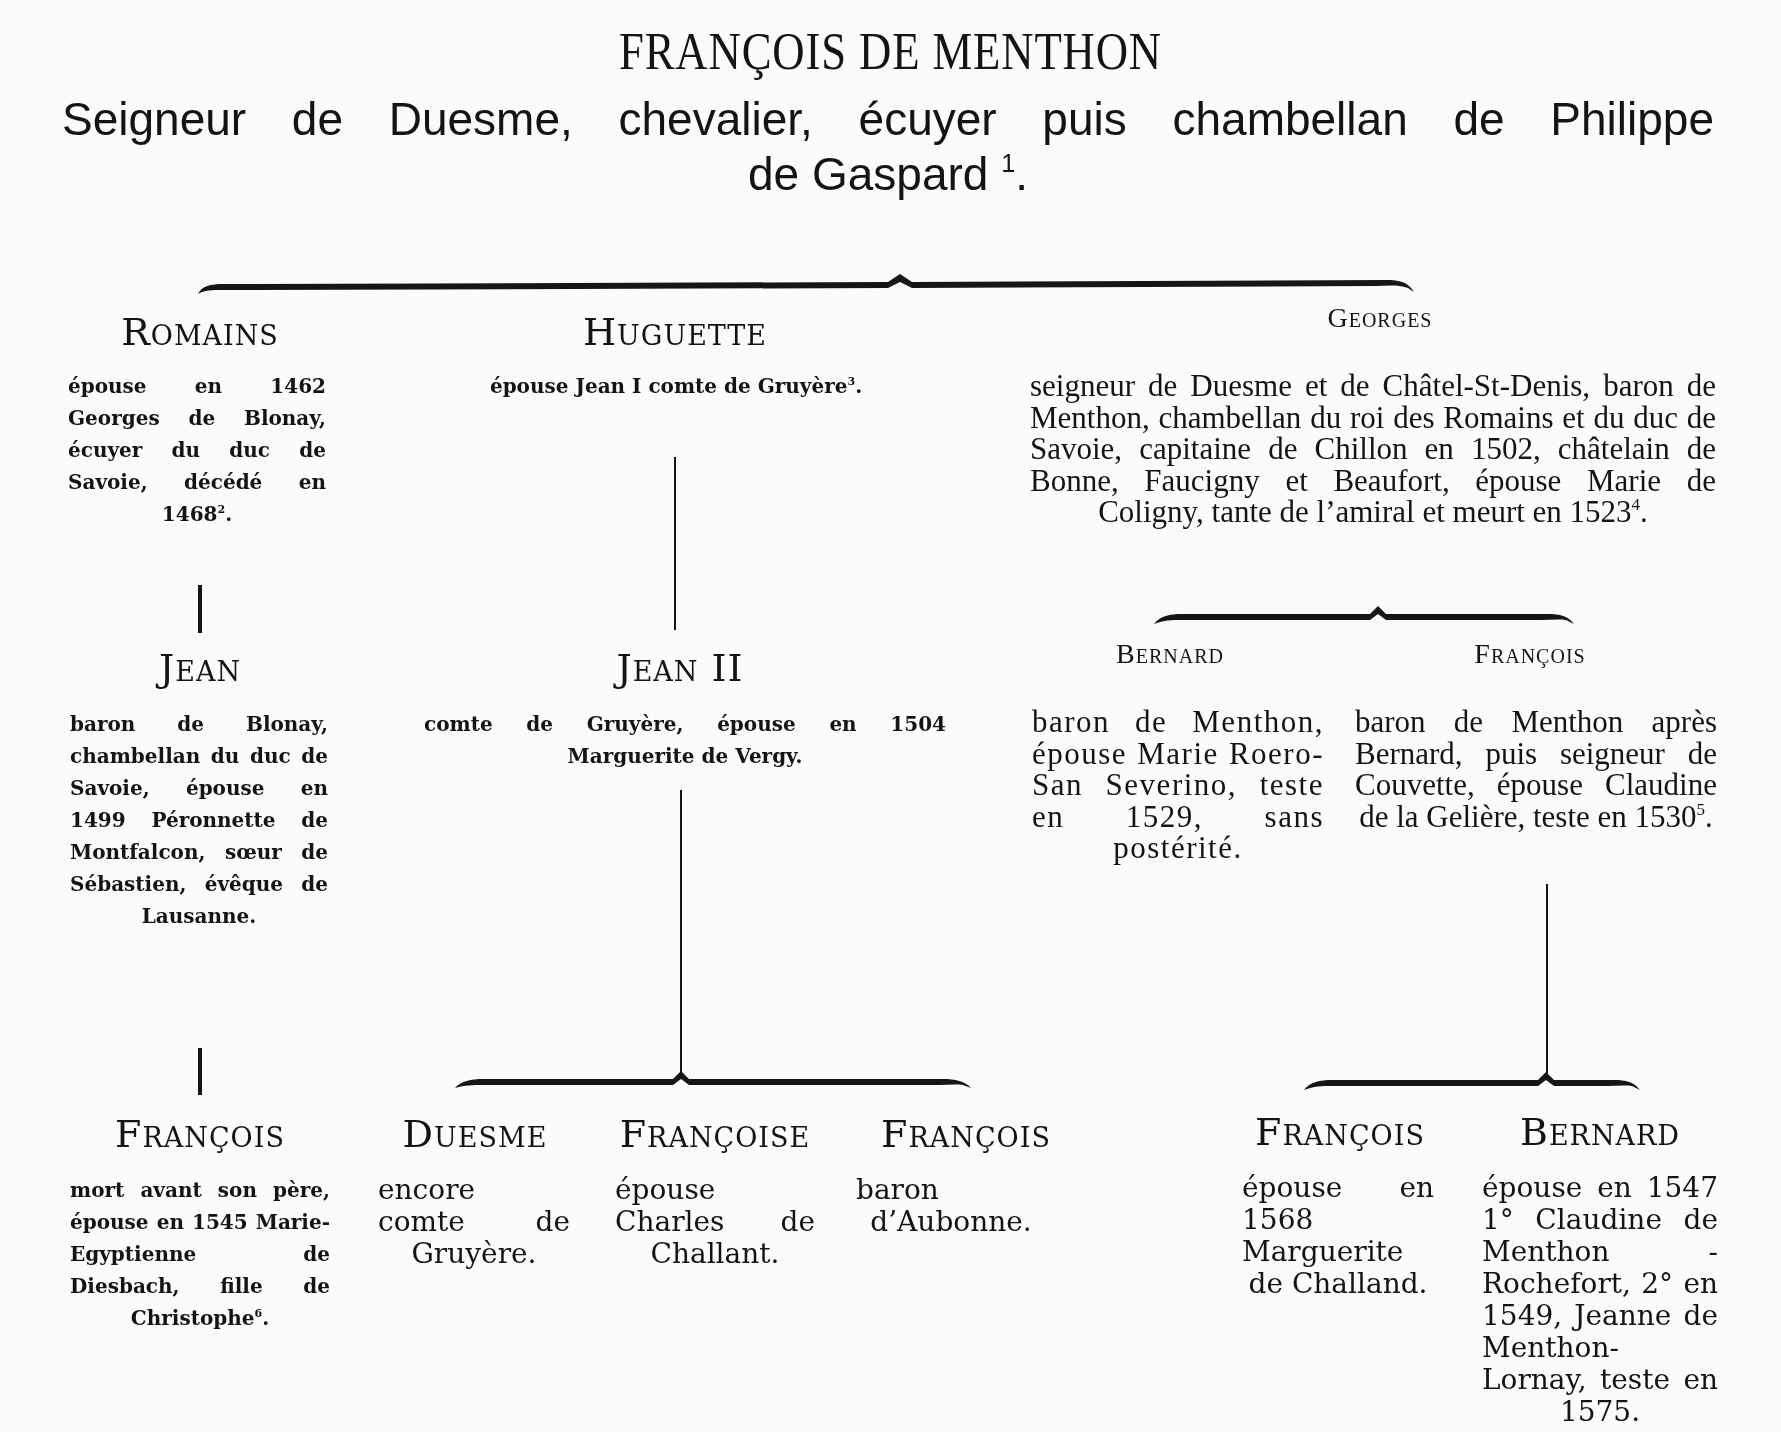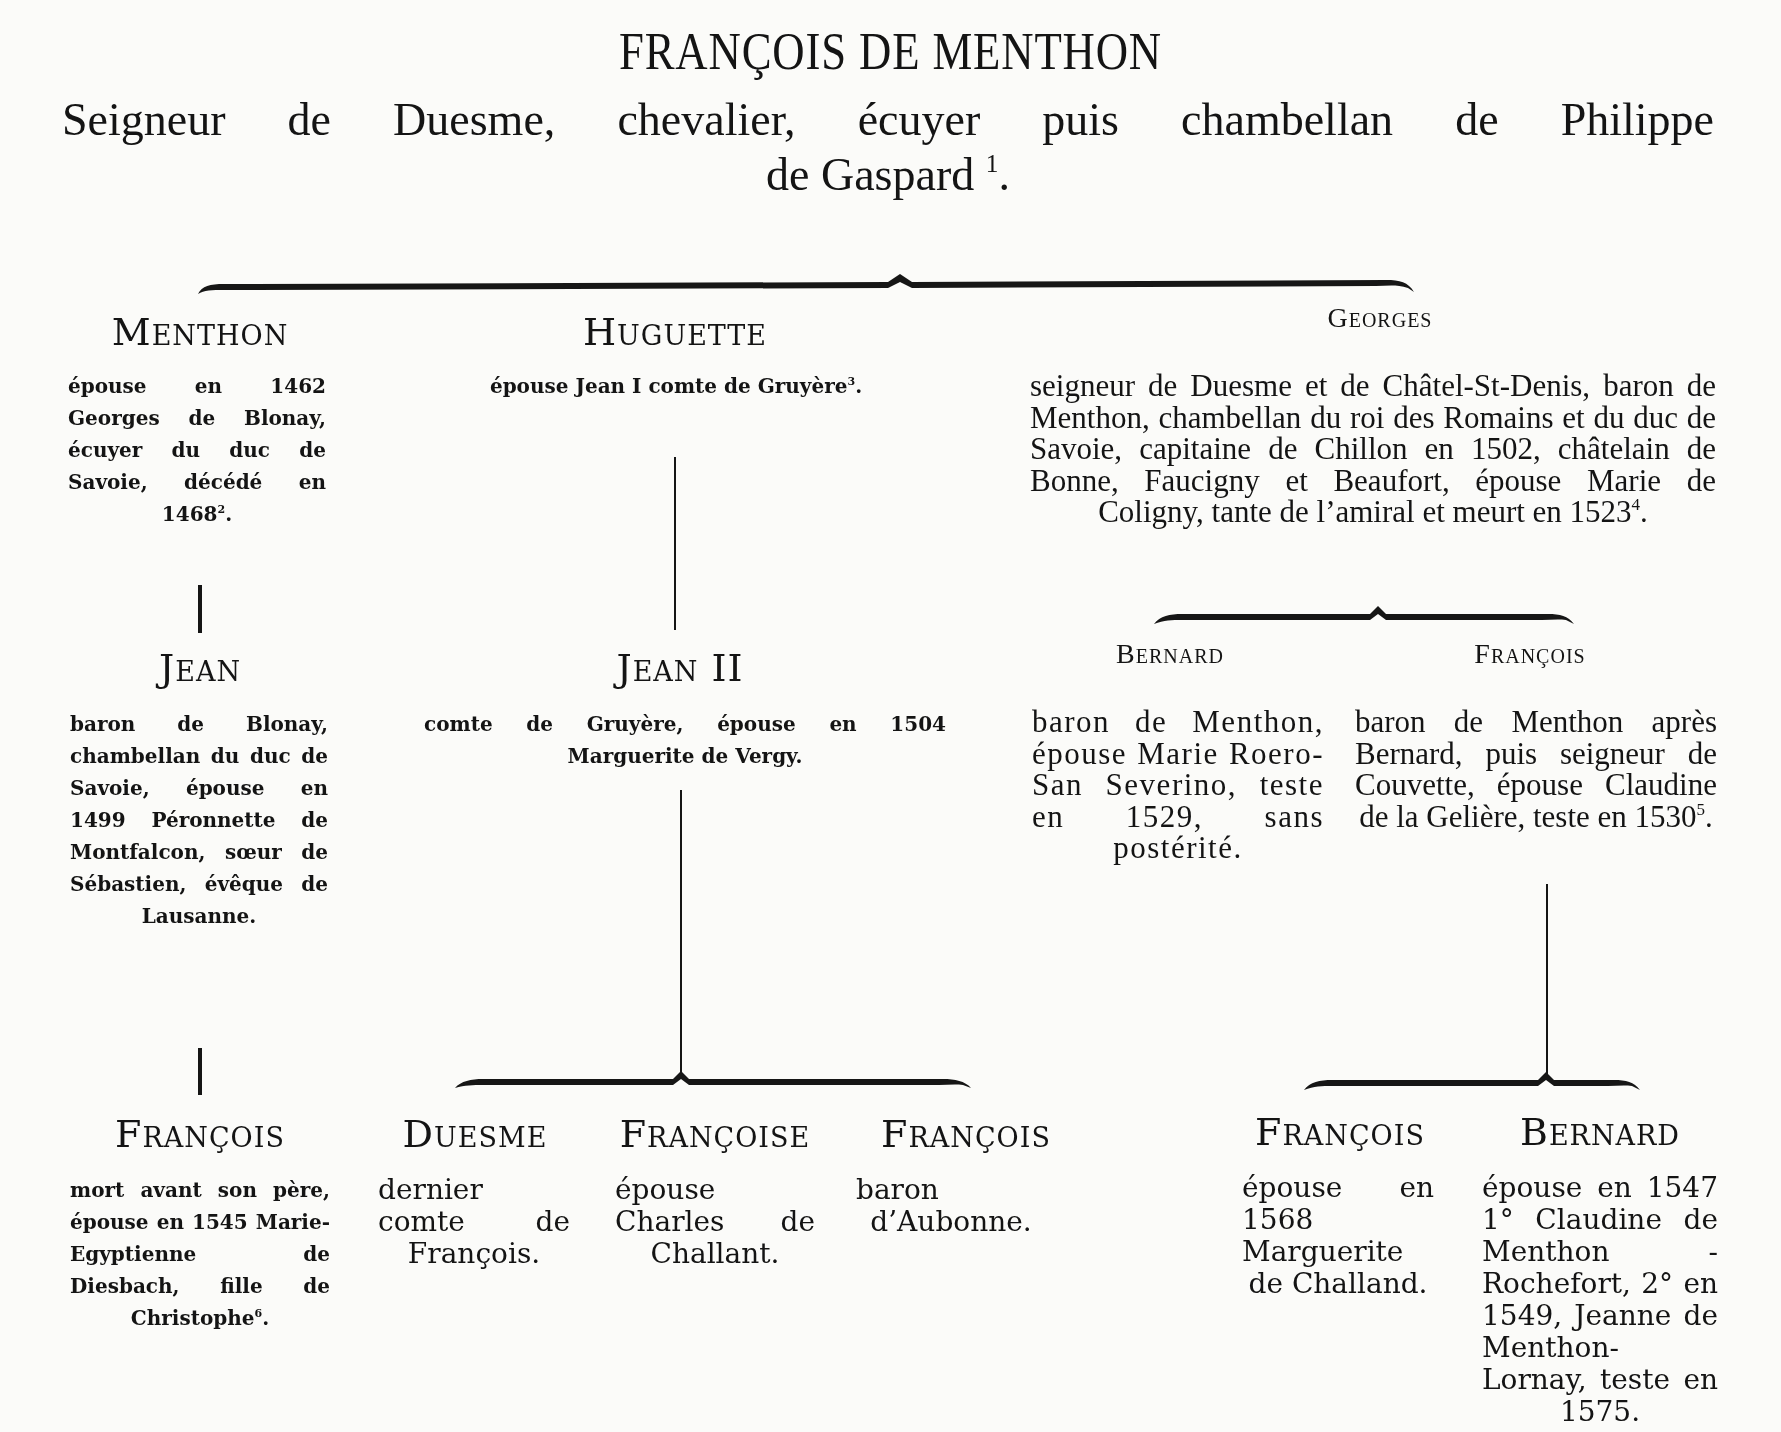--- a/index.html
+++ b/index.html
@@ -9,21 +9,21 @@
     font-family:"DejaVu Serif", serif;
   }
   .abs { position:absolute; }
   .title {
     left:0; width:1781px; top:22px; text-align:center;
     font-family:"Liberation Serif", serif; font-size:52px; letter-spacing:1px;
     transform:scaleX(0.86); transform-origin:center;
   }
   .intro {
     left:62px; width:1652px; top:92px;
-    font-family:Liberation Serif, serif; font-size:46px; line-height:55px;
+    font-family:Liberation Sans, sans-serif; font-size:46px; line-height:55px;
     text-align:justify; text-align-last:center;
   }
   .intro span { display:block; }
   .intro .j { text-align:justify; text-align-last:justify; }
   .name {
     font-family:"DejaVu Serif", serif; font-variant:small-caps;
     text-align:center; white-space:nowrap; font-size:38px; letter-spacing:1px;
   }
   .name.light { font-family:Liberation Serif, serif; font-size:28px; }
   .desc {
@@ -43,21 +43,21 @@
 
 <div class="abs intro">
   <span class="j">Seigneur de Duesme, chevalier, écuyer puis chambellan de Philippe</span>
   <span><span style="display:inline">de Gaspard</span> <sup>1</sup><span style="display:inline">.</span></span>
 </div>
 
 <svg class="brace" style="left:196px; top:268px;" width="1220" height="30" viewBox="0 0 1220 30">
   <path d="M2,26 C6,18 14,16 28,16 L692,14 L704,6 L716,14 L1190,12 C1204,12 1212,14 1218,24 L1212,20 C1200,16 1190,18 1180,18 L716,20 L704,14 L692,20 L28,22 C16,22 8,22 2,26 Z" fill="#161616"></path>
 </svg>
 
-<div class="abs name" style="left:70px; width:260px; top:310px;">Menthon</div>
+<div class="abs name" style="left:70px; width:260px; top:310px;">Romains</div>
 <div class="abs desc" style="left:68px; width:258px; top:370px;"><span>épouse en 1462 Georges de Blonay, écuyer du duc de Savoie, décédé en 1468</span><sup>2</sup>.</div>
 
 <div class="abs name" style="left:480px; width:390px; top:310px;">Huguette</div>
 <div class="abs desc" style="left:478px; width:396px; top:370px;"><span>épouse Jean I comte de Gruyère</span><sup>3</sup>.</div>
 
 <div class="abs name light" style="left:1030px; width:700px; top:302px;">Georges</div>
 <div class="abs desc light" style="left:1030px; width:686px; top:370px;"><span>seigneur de Duesme et de Châtel-St-Denis, baron de Menthon, chambellan du roi des Romains et du duc de Savoie, capitaine de Chillon en 1502, châtelain de Bonne, Faucigny et Beaufort, épouse Marie de Coligny, tante de l’amiral et meurt en 1523</span><sup>4</sup>.</div>
 
 <div class="abs vline" style="left:198px; top:585px; height:48px; width:4px;"></div>
 <div class="abs vline" style="left:674px; top:457px; height:173px; width:2px;"></div>
@@ -87,21 +87,21 @@
 </svg>
 
 <svg class="brace" style="left:1302px; top:1070px;" width="340" height="24" viewBox="0 0 340 24">
   <path d="M2,20 C8,12 18,10 30,10 L236,10 L244,2 L252,10 L312,10 C324,10 332,12 338,20 L330,16 C322,15 314,16 306,16 L252,16 L244,10 L236,16 L30,16 C20,16 12,16 2,20 Z" fill="#161616"></path>
 </svg>
 
 <div class="abs name" style="left:70px; width:260px; top:1112px;">François</div>
 <div class="abs desc" style="left:70px; width:260px; top:1174px;"><span>mort avant son père, épouse en 1545 Marie-Egyptienne de Diesbach, fille de Christophe</span><sup>6</sup>.</div>
 
 <div class="abs name" style="left:370px; width:210px; top:1112px;">Duesme</div>
-<div class="abs desc plain" style="left:378px; width:192px; top:1174px;">dernier comte de François.</div>
+<div class="abs desc plain" style="left:378px; width:192px; top:1174px;">encore comte de Gruyère.</div>
 
 <div class="abs name" style="left:585px; width:260px; top:1112px;">Françoise</div>
 <div class="abs desc plain" style="left:615px; width:200px; top:1174px;">épouse Charles de Challant.</div>
 
 <div class="abs name" style="left:856px; width:220px; top:1112px;">François</div>
 <div class="abs desc plain" style="left:856px; width:190px; top:1174px;">baron d’Aubonne.</div>
 
 <div class="abs name" style="left:1230px; width:220px; top:1110px;">François</div>
 <div class="abs desc plain" style="left:1242px; width:192px; top:1172px;">épouse en 1568 Marguerite de Challand.</div>
 

